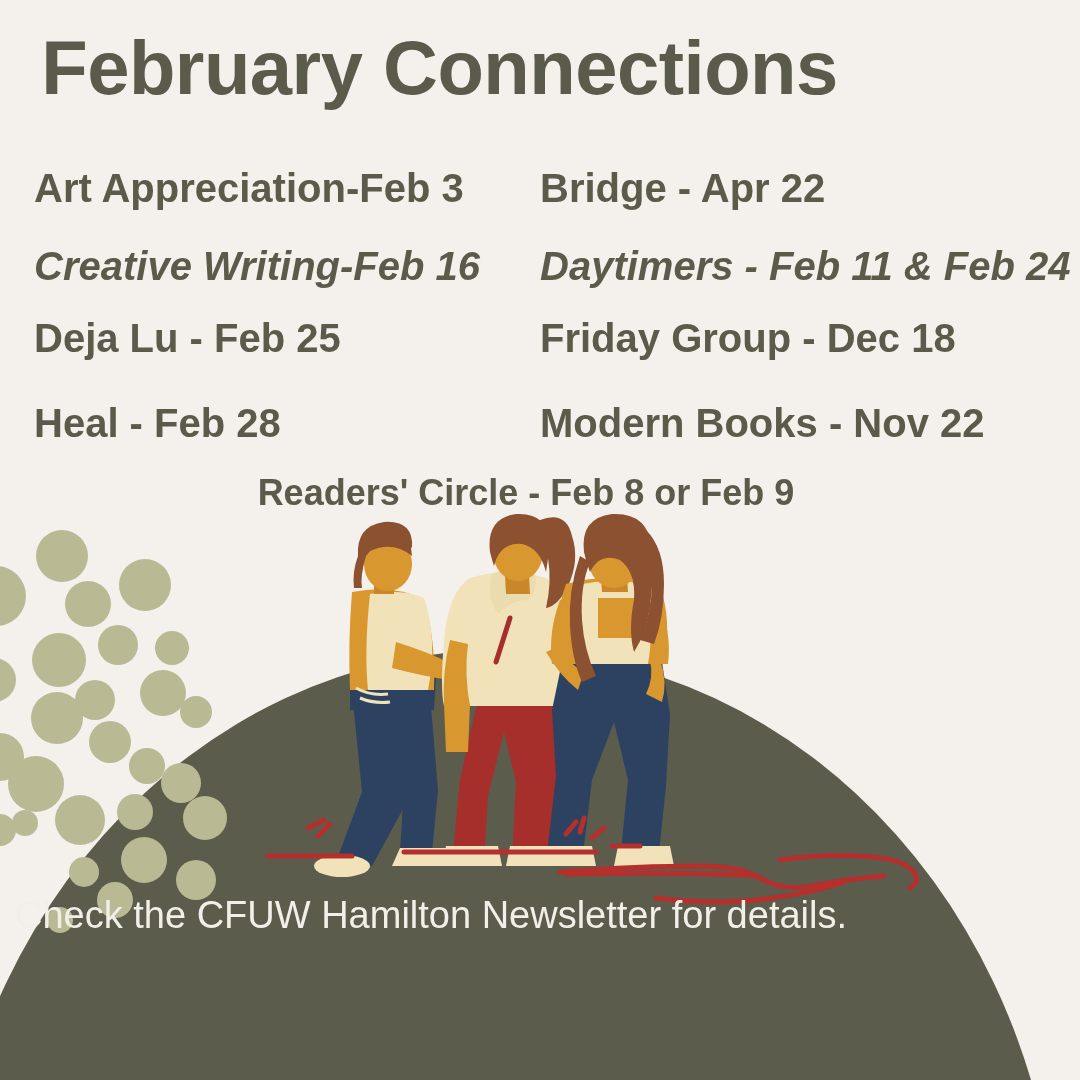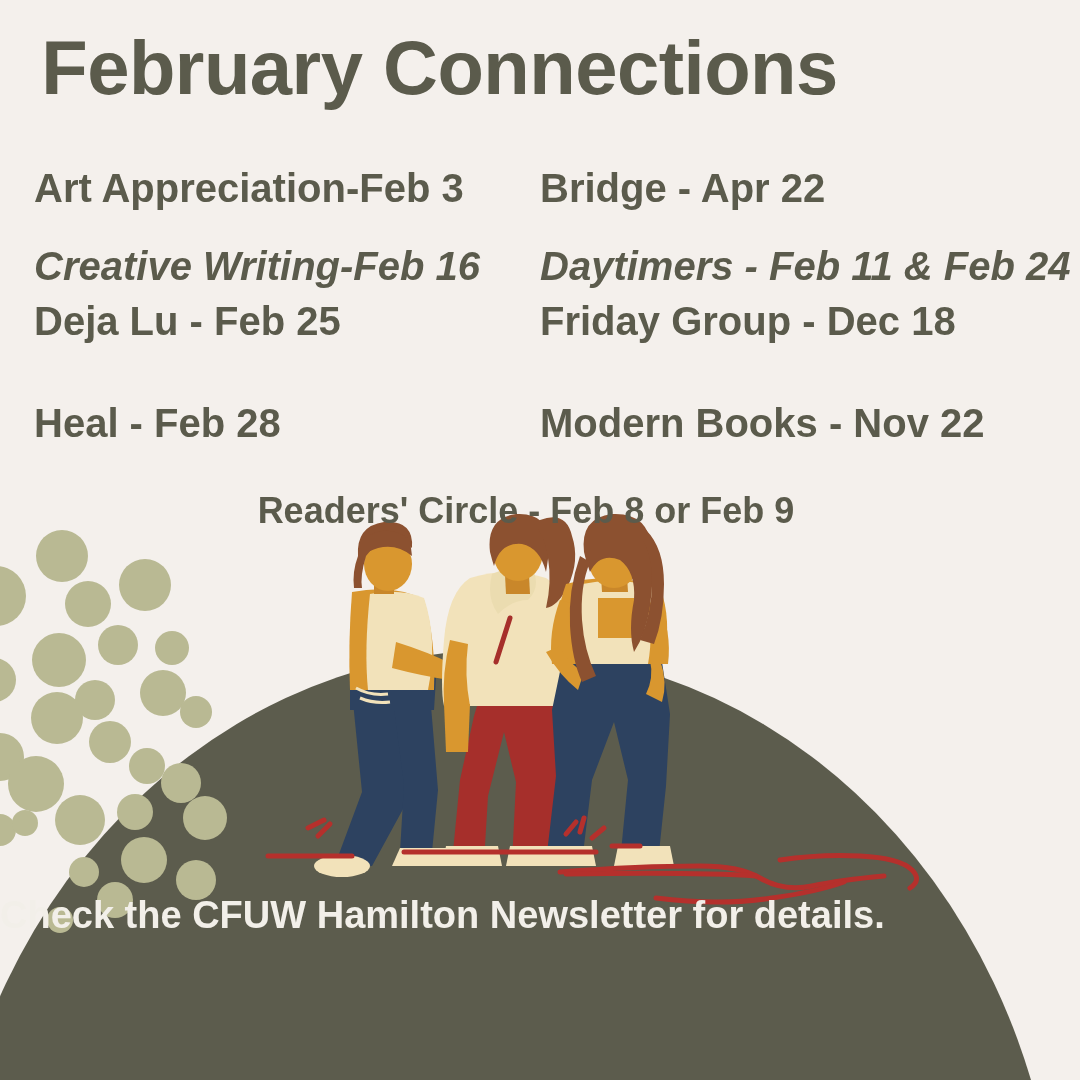--- a/index.html
+++ b/index.html
@@ -46,35 +46,34 @@
     font-size: 40px;
     font-weight: bold;
     color: #5B5B4C;
     white-space: nowrap;
     line-height: 1;
   }
   .col-left  { left: 34px; }
   .col-right { left: 540px; }
   .row-0 { top: 8px; }
   .row-1 { top: 86px; font-style: italic; }
-  .row-2 { top: 141px; }
+  .row-2 { top: 158px; }
   .row-3 { top: 243px; }
 
   .group-center {
     position: absolute;
     top: 315px;
     left: 0;
     width: 1052px;
     text-align: center;
     font-size: 36px;
     font-weight: bold;
     color: #5B5B4C;
     white-space: nowrap;
     line-height: 1;
-    margin-top: 18px;
   }
 
   
   .art {
     position: absolute;
     left: 0;
     top: 0;
     width: 1080px;
     height: 1080px;
     z-index: 10;
@@ -83,21 +82,21 @@
   
   .footer-text {
     position: absolute;
     left: 0;
     top: 888px;
     width: 862px;
     text-align: center;
     z-index: 40;
     color: #F2EFE9;
     font-size: 38px;
-    font-weight: bold;
+    font-weight: normal;
     line-height: 1.44;
     white-space: nowrap;
   }
   .footer-text div { display: block; }
 </style>
 </head>
 <body>
 
 <div id="poster">
 

